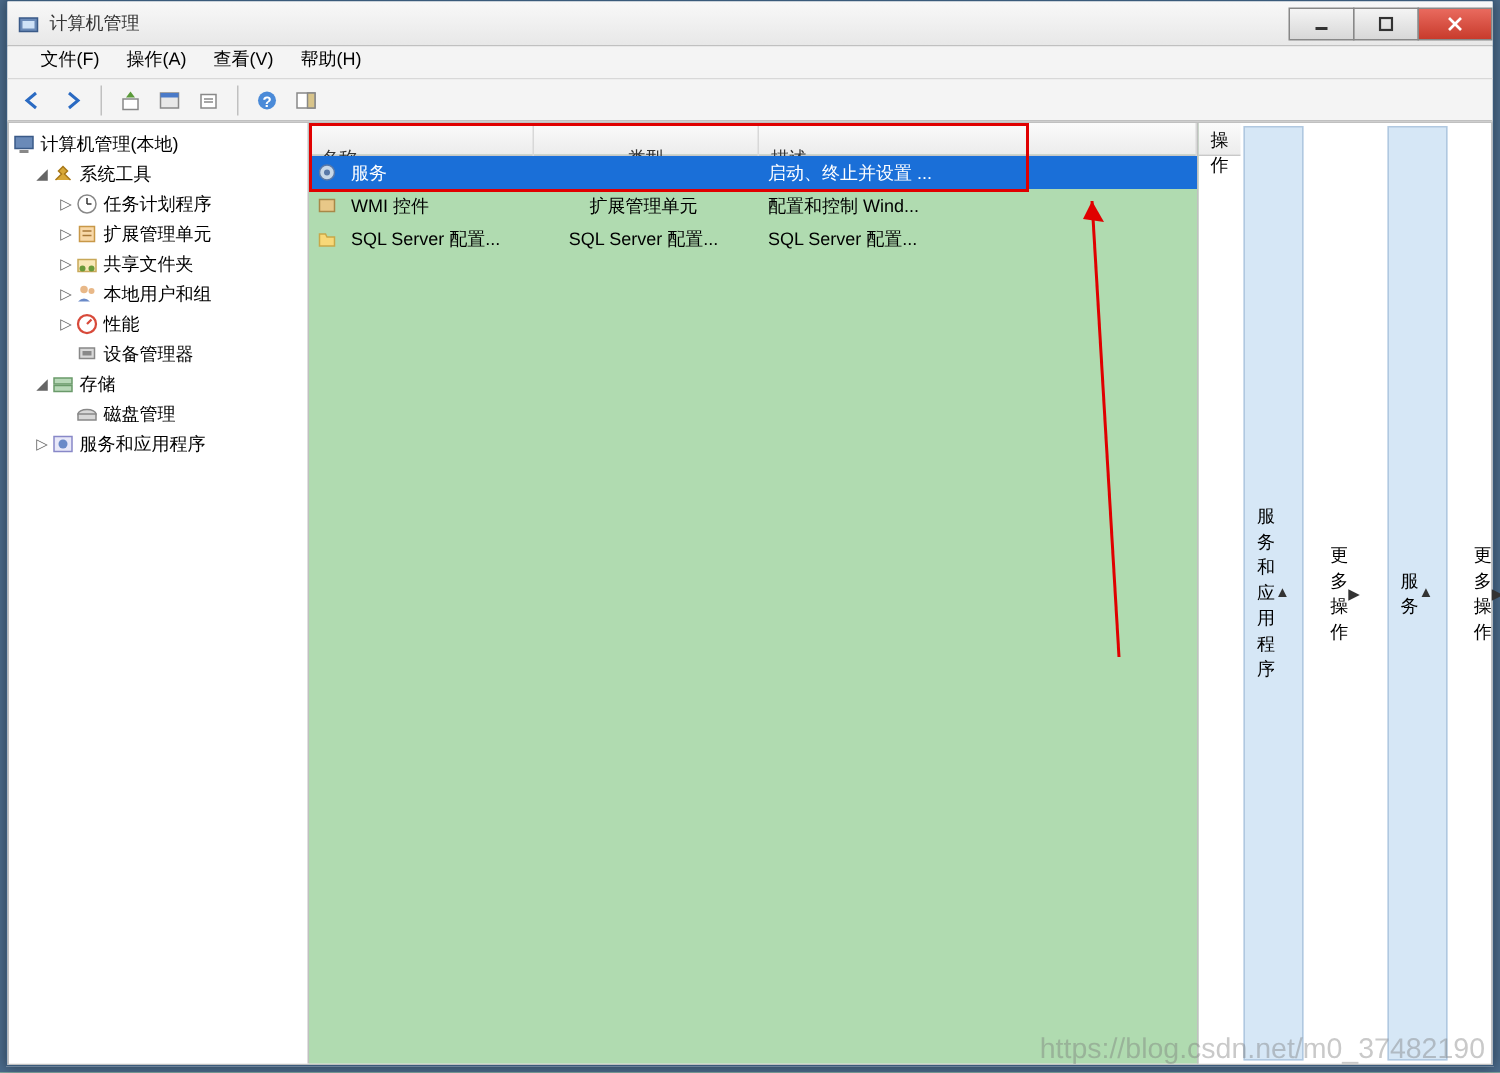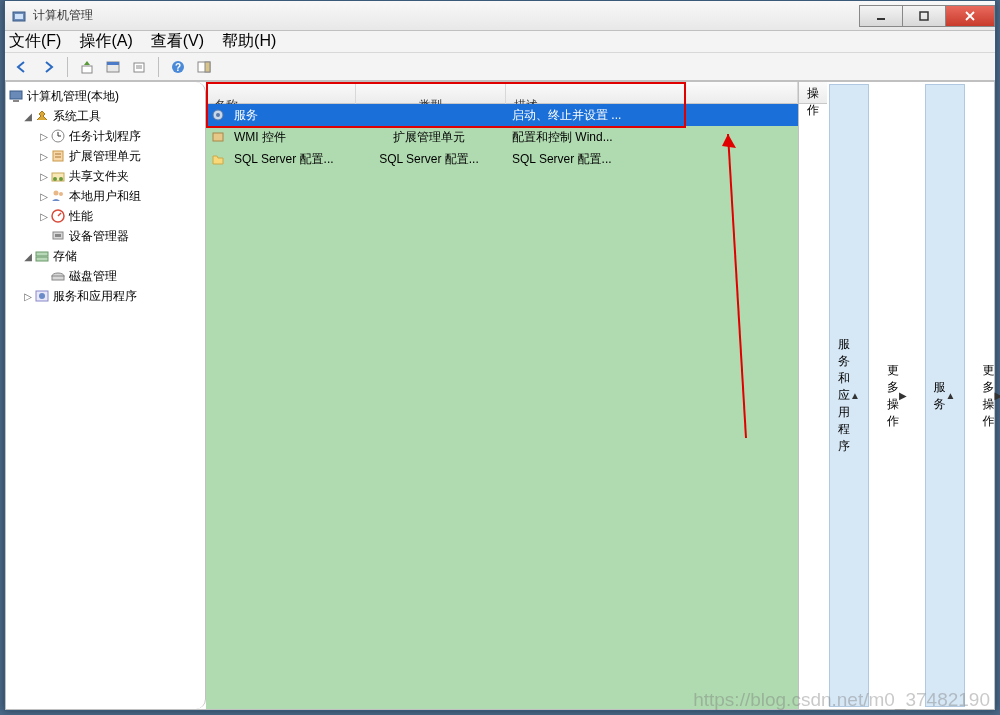--- a/index.html
+++ b/index.html
@@ -7,30 +7,30 @@
 
 .window { position: absolute; left: 4px; top: 0; width: 992px; height: 711px; background: #fff; border: 1px solid #3a5a7a; box-shadow: 0 0 8px rgba(0,0,0,0.4); }
 
 .titlebar { height: 30px; background: linear-gradient(to bottom, #f8f8f8, #e8e8e8); display: flex; align-items: center; padding-left: 6px; border-bottom: 1px solid #c0c0c0; }
 .titlebar-icon { width: 16px; height: 16px; margin-right: 6px; display:inline-block; }
 .titlebar-text { font-size: 12px; color: #333; flex: 1; }
 .titlebar-btns { display: flex; }
 .titlebar-btn { width: 44px; height: 22px; display: flex; align-items: center; justify-content: center; border: 1px solid #888; margin-left: -1px; background: linear-gradient(to bottom,#f4f4f4,#d8d8d8); font-size: 11px; color:#333; }
 .titlebar-btn.close { background: linear-gradient(to bottom,#e96a5e,#c83b2c); color:#fff; width: 50px; }
 
-.menubar { height: 22px; background: #f4f4f4; display: flex; padding-left: 4px; font-size: 16px; border-bottom: 1px solid #d8d8d8; }
+.menubar { height: 22px; background: #f4f4f4; display: flex; padding-left: 22px; font-size: 12px; border-bottom: 1px solid #d8d8d8; }
 .menubar span { margin-right: 18px; cursor: default; }
 
 .toolbar { height: 28px; background: #f4f4f4; display: flex; align-items: center; padding-left: 6px; border-bottom: 1px solid #c0c0c0; gap: 4px; }
 .tool-sep { width: 1px; height: 20px; background: #c0c0c0; margin: 0 4px; }
 .tool-btn { width: 22px; height: 22px; display:flex; align-items:center; justify-content:center; border:1px solid transparent; }
 
 .content { display: flex; height: calc(100% - 80px); border: 1px solid #c0c0c0; margin: 0; }
 
-.tree-pane { width: 200px; border-right: 1px solid #c0c0c0; background: #fff; padding: 4px 2px; font-size: 12px; overflow:auto;border-radius:10px; }
+.tree-pane { width: 200px; border-right: 1px solid #c0c0c0; background: #fff; padding: 4px 2px; font-size: 12px; overflow:auto; }
 .tree-node { display: flex; align-items: center; height: 20px; white-space: nowrap; cursor: default; }
 .tree-exp { width: 12px; text-align: center; color: #666; font-size: 10px; }
 .tree-icon { width: 16px; height: 16px; margin-right: 3px; display:inline-flex; align-items:center; justify-content:center; }
 .indent-1 { padding-left: 14px; }
 .indent-2 { padding-left: 30px; }
 
 .list-pane { flex: 1; background: #b0dbb0; border-right: 1px solid #c0c0c0; position: relative; display:flex; flex-direction:column; }
 .list-header { display: flex; background: linear-gradient(to bottom,#fbfbfb,#ececec); border-bottom: 1px solid #c8c8c8; height: 22px; }
 .list-header div { font-size: 12px; padding: 15px 8px; border-right: 1px solid #d8d8d8; color:#333; }
 .col-name { width: 150px; }

